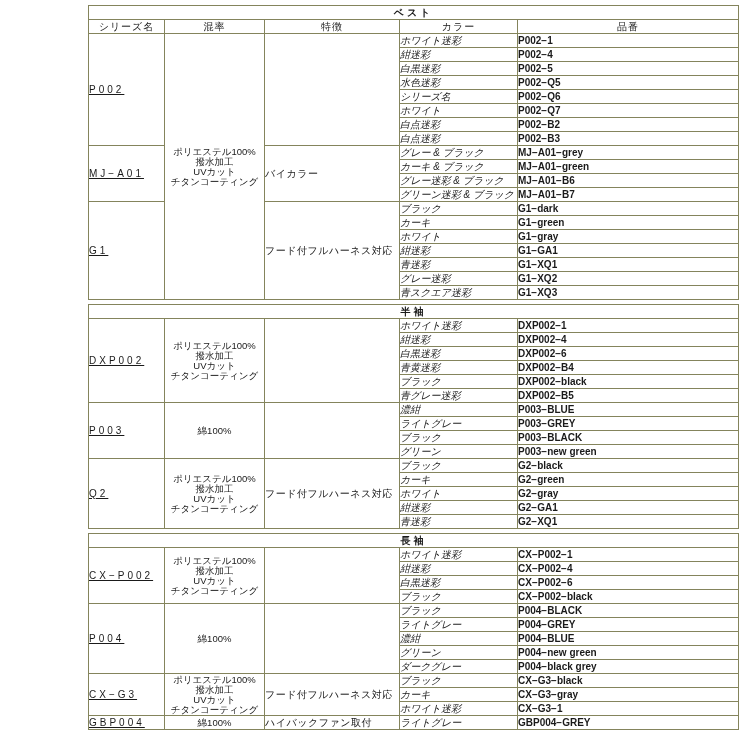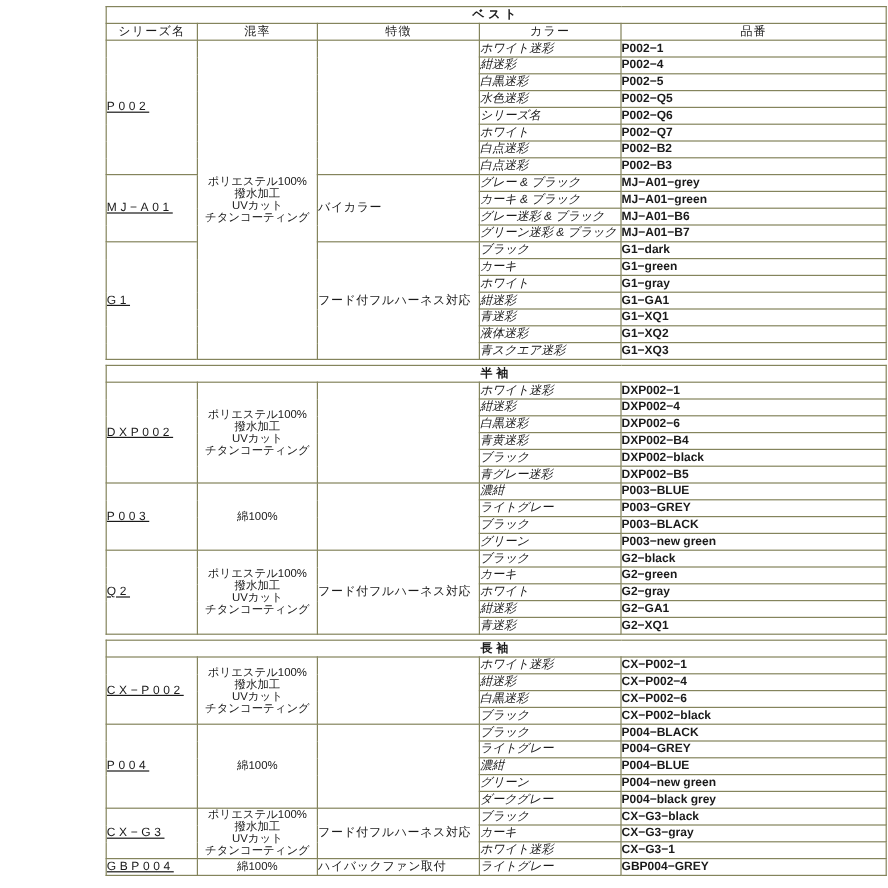--- a/index.html
+++ b/index.html
@@ -177,21 +177,21 @@
         </tr>
         <tr>
           <td class="color-cell alt">紺迷彩</td>
           <td class="number-cell alt">G1−GA1</td>
         </tr>
         <tr>
           <td class="color-cell">青迷彩</td>
           <td class="number-cell">G1−XQ1</td>
         </tr>
         <tr>
-          <td class="color-cell alt">液体迷彩</td>
+          <td class="color-cell alt">グレー迷彩</td>
           <td class="number-cell alt">G1−XQ2</td>
         </tr>
         <tr>
           <td class="color-cell">青スクエア迷彩</td>
           <td class="number-cell">G1−XQ3</td>
         </tr>
       </tbody>
     </table>
     <table class="spec">
       <colgroup>

